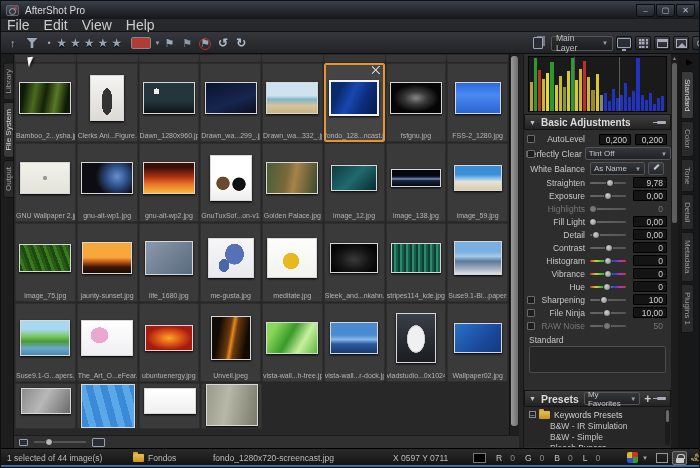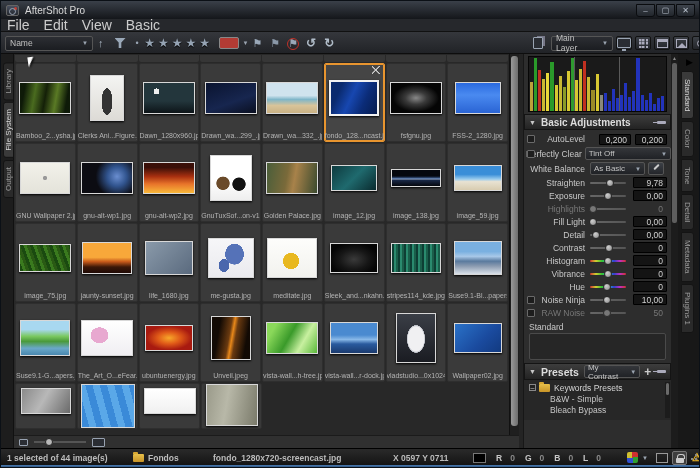--- a/index.html
+++ b/index.html
@@ -98,42 +98,42 @@
   .vbox{margin-left:auto;margin-right:4px;width:34px;height:11px;line-height:11px;background:#141414;border:1px solid #000;color:#d0d0d0;font-size:8.5px;text-align:right;padding-right:3px;border-radius:1px;}
   .vbox.sm{width:32px;margin-left:4px;margin-right:0;}
   .adjrow.dis{color:#777;}
   .adjrow.dis .vbox{background:none;border-color:transparent;color:#777;}
   .adjrow.dis .thumbd{background:#777;}
   .dd2{background:linear-gradient(#34363a,#202226);border:1px solid #555;border-radius:2px;color:#c4c4c4;font-size:8px;height:13px;display:flex;align-items:center;padding:0 3px;}
   .eyedrop{width:16px;height:13px;margin-left:3px;background:linear-gradient(#3c4046,#24262b);border:1px solid #555;border-radius:2px;position:relative;}
   .eyedrop:after{content:"";position:absolute;left:4px;top:3px;width:7px;height:2px;background:#ccc;transform:rotate(-45deg);border-radius:1px;}
   .kwlabel{font-size:8.5px;color:#c8c8c8;padding:3px 0 1px 5px;}
   .kwbox{margin:0 5px;height:27px;background:#262626;border:1px solid #4a4a4a;border-radius:2px;}
-  .presethdr{margin-top:3px;height:17px;background:linear-gradient(#3d3d3d,#232323);border:1px solid #141414;display:flex;align-items:center;color:#dcdcdc;font-size:10.5px;font-weight:bold;padding:0 4px;}
+  .presethdr{margin-top:17px;height:17px;background:linear-gradient(#3d3d3d,#232323);border:1px solid #141414;display:flex;align-items:center;color:#dcdcdc;font-size:10.5px;font-weight:bold;padding:0 4px;}
   .plus{color:#ccc;font-size:12px;font-weight:bold;margin:0 6px 0 4px;}
   .tree{position:relative;background:#272727;height:40px;overflow:hidden;padding-top:2px;}
   .trow{display:flex;align-items:center;height:11px;font-size:8.5px;color:#d4d4d4;padding-left:5px;}
   .trow .exp{width:7px;height:7px;border:1px solid #888;background:#222;color:#ccc;font-size:7px;line-height:5px;text-align:center;margin-right:3px;}
   .folder{width:11px;height:8px;background:linear-gradient(#e8c04a,#c89428);border-radius:1px;position:relative;margin-right:4px;}
   .folder:before{content:"";position:absolute;left:0;top:-2px;width:5px;height:2px;background:#d8a832;border-radius:1px 1px 0 0;}
   .trow.item{padding-left:26px;color:#c6c6c6;}
   .treescroll{position:absolute;right:1px;top:2px;width:5px;height:36px;background:#1c1c1c;}
   .treescroll:before{content:"";position:absolute;left:1px;top:1px;width:3px;height:12px;background:#6a6a6a;border-radius:2px;}
 
   
   .panelscroll{position:absolute;left:670px;top:53px;width:7px;height:394px;background:#1c1c1c;}
   .panelscroll .up{position:absolute;top:1px;left:0;width:7px;text-align:center;color:#888;font-size:5px;}
   .panelscroll .pth{position:absolute;left:1px;top:9px;width:5px;height:160px;background:#5e5e5e;border-radius:2px;}
   .righttabs{position:absolute;left:677px;top:53px;width:23px;height:394px;background:#181818;padding-top:3px;}
   .righttabs .arrow{color:#000;font-size:9px;display:block;text-align:center;height:12px;}
   .vtab.right{margin:2px 0 2px 3px;border-radius:0 3px 3px 0;padding:7px 1px;}
 
   
   .statusbar{position:absolute;left:0;top:447px;width:100%;height:17px;background:linear-gradient(#2a2a2a,#141414);border-top:1px solid #000;color:#bcbcbc;font-size:8.5px;}
-  .sb{position:absolute;top:0;height:17px;display:flex;align-items:center;font-weight:bold;}
+  .sb{position:absolute;top:0;height:17px;display:flex;align-items:center;}
   .rlabel{color:#c8c8c8;margin-left:10px;}
   .rval{color:#8a8a8a;margin-left:8px;}
   .blackswatch{width:13px;height:10px;background:#000;border:1px solid #777;margin-left:10px;}
   .colorq{width:11px;height:11px;border-radius:2px;background:conic-gradient(#d03030 0 25%,#30a030 0 50%,#3050d0 0 75%,#d0c030 0);}
   .gridst{width:12px;height:10px;border:1px solid #999;background:linear-gradient(90deg,transparent 48%,#999 48% 52%,transparent 52%),linear-gradient(transparent 48%,#999 48% 52%,transparent 52%);}
   .lockbtn{width:15px;height:14px;background:#3e3e3e;border:1px solid #777;border-radius:2px;margin-left:4px;position:relative;}
   .lockbtn:before{content:"";position:absolute;left:4px;top:2px;width:6px;height:4px;border:1.5px solid #ccc;border-bottom:none;border-radius:3px 3px 0 0;}
   .lockbtn:after{content:"";position:absolute;left:3px;top:6px;width:8px;height:5px;background:#ccc;border-radius:1px;}
   .warn{color:#e8b427;font-size:11px;margin-left:5px;}
   .grip{position:absolute;right:1px;top:4px;width:9px;height:9px;background:
@@ -154,29 +154,25 @@
       <span class="winbtn">–</span>
       <span class="winbtn">▢</span>
       <span class="winbtn">✕</span>
     </span>
   </div>
 
   <div class="menubar" id="menubar">
       <span class="menu-item">File</span>
       <span class="menu-item">Edit</span>
       <span class="menu-item">View</span>
-      <span class="menu-item">Basic</span>
+      <span class="menu-item">Help</span>
     </div>
 
   <div class="toolbar">
     <div class="tb" style="left:4px;">
-      <span class="dd" style="width:88px;">
-          <span>Name</span>
-          <span class="car">▼</span>
-        </span>
       <span class="uparrow">↑</span>
       <span class="funnel"></span>
       <span class="dot">•</span>
       <span id="stars" style="display:flex;">
           <span class="star">★</span>
           <span class="star">★</span>
           <span class="star">★</span>
           <span class="star">★</span>
           <span class="star">★</span>
         </span>
@@ -526,21 +522,21 @@
         <span class="cb"></span>
         <span class="alabel">Perfectly Clear</span>
         <span class="dd2" style="width:94px;">
             <span>Tint Off</span>
             <span class="car" style="margin-left:auto;font-size:6px;color:#9aa4b0;">▼</span>
           </span>
       </div>
       <div class="adjrow" style="height:15px;">
         <span class="alabel">White Balance</span>
         <span class="dd2" style="width:55px;">
-            <span>As Basic</span>
+            <span>As Name</span>
             <span class="car" style="margin-left:auto;font-size:6px;color:#9aa4b0;">▼</span>
           </span>
         <span class="eyedrop"></span>
       </div>
       <div id="sliders">
           <div class="adjrow">
             <span class="alabel">Straighten</span>
             <span class="track ">
               <span class="thumbd" style="left: 55%;"></span>
             </span>
@@ -597,21 +593,29 @@
           </div>
           <div class="adjrow">
             <span class="alabel">Hue</span>
             <span class="track rainbow">
               <span class="thumbd" style="left: 47%;"></span>
             </span>
             <span class="vbox">0</span>
           </div>
           <div class="adjrow">
             <span class="cb"></span>
-            <span class="alabel">Noise Ninja</span>
+            <span class="alabel">Sharpening</span>
+            <span class="track ">
+              <span class="thumbd" style="left: 38%;"></span>
+            </span>
+            <span class="vbox">100</span>
+          </div>
+          <div class="adjrow">
+            <span class="cb"></span>
+            <span class="alabel">File Ninja</span>
             <span class="track ">
               <span class="thumbd" style="left: 48%;"></span>
             </span>
             <span class="vbox">10,00</span>
           </div>
           <div class="adjrow dis">
             <span class="cb"></span>
             <span class="alabel">RAW Noise</span>
             <span class="track ">
               <span class="thumbd" style="left: 48%;"></span>
@@ -620,33 +624,34 @@
           </div>
         </div>
       <div class="kwlabel">Standard</div>
       <div class="kwbox"></div>
     </div>
 
     <div class="presethdr">
       <span class="tri" style="font-size:7px;margin-right:5px;color:#c8c8c8;">▼</span>
       <span>Presets</span>
       <span class="dd2" style="width:58px;margin-left:5px;font-weight:normal;">
-          <span>My Contrast</span>
+          <span>My Favorites</span>
           <span class="car" style="margin-left:auto;font-size:6px;color:#9aa4b0;">▼</span>
         </span>
       <span class="plus">+</span>
       <span class="pin" style="margin-left:0;"></span>
     </div>
     <div class="tree">
       <div class="trow">
         <span class="exp">–</span>
         <span class="folder"></span>
         <span>Keywords Presets</span>
       </div>
       <div id="presetitems">
+          <div class="trow item">B&amp;W - IR Simulation</div>
           <div class="trow item">B&amp;W - Simple</div>
           <div class="trow item">Bleach Bypass</div>
         </div>
       <div class="treescroll"></div>
     </div>
   </div>
 
   <div class="panelscroll">
     <span class="up">▲</span>
     <span class="pth"></span>

